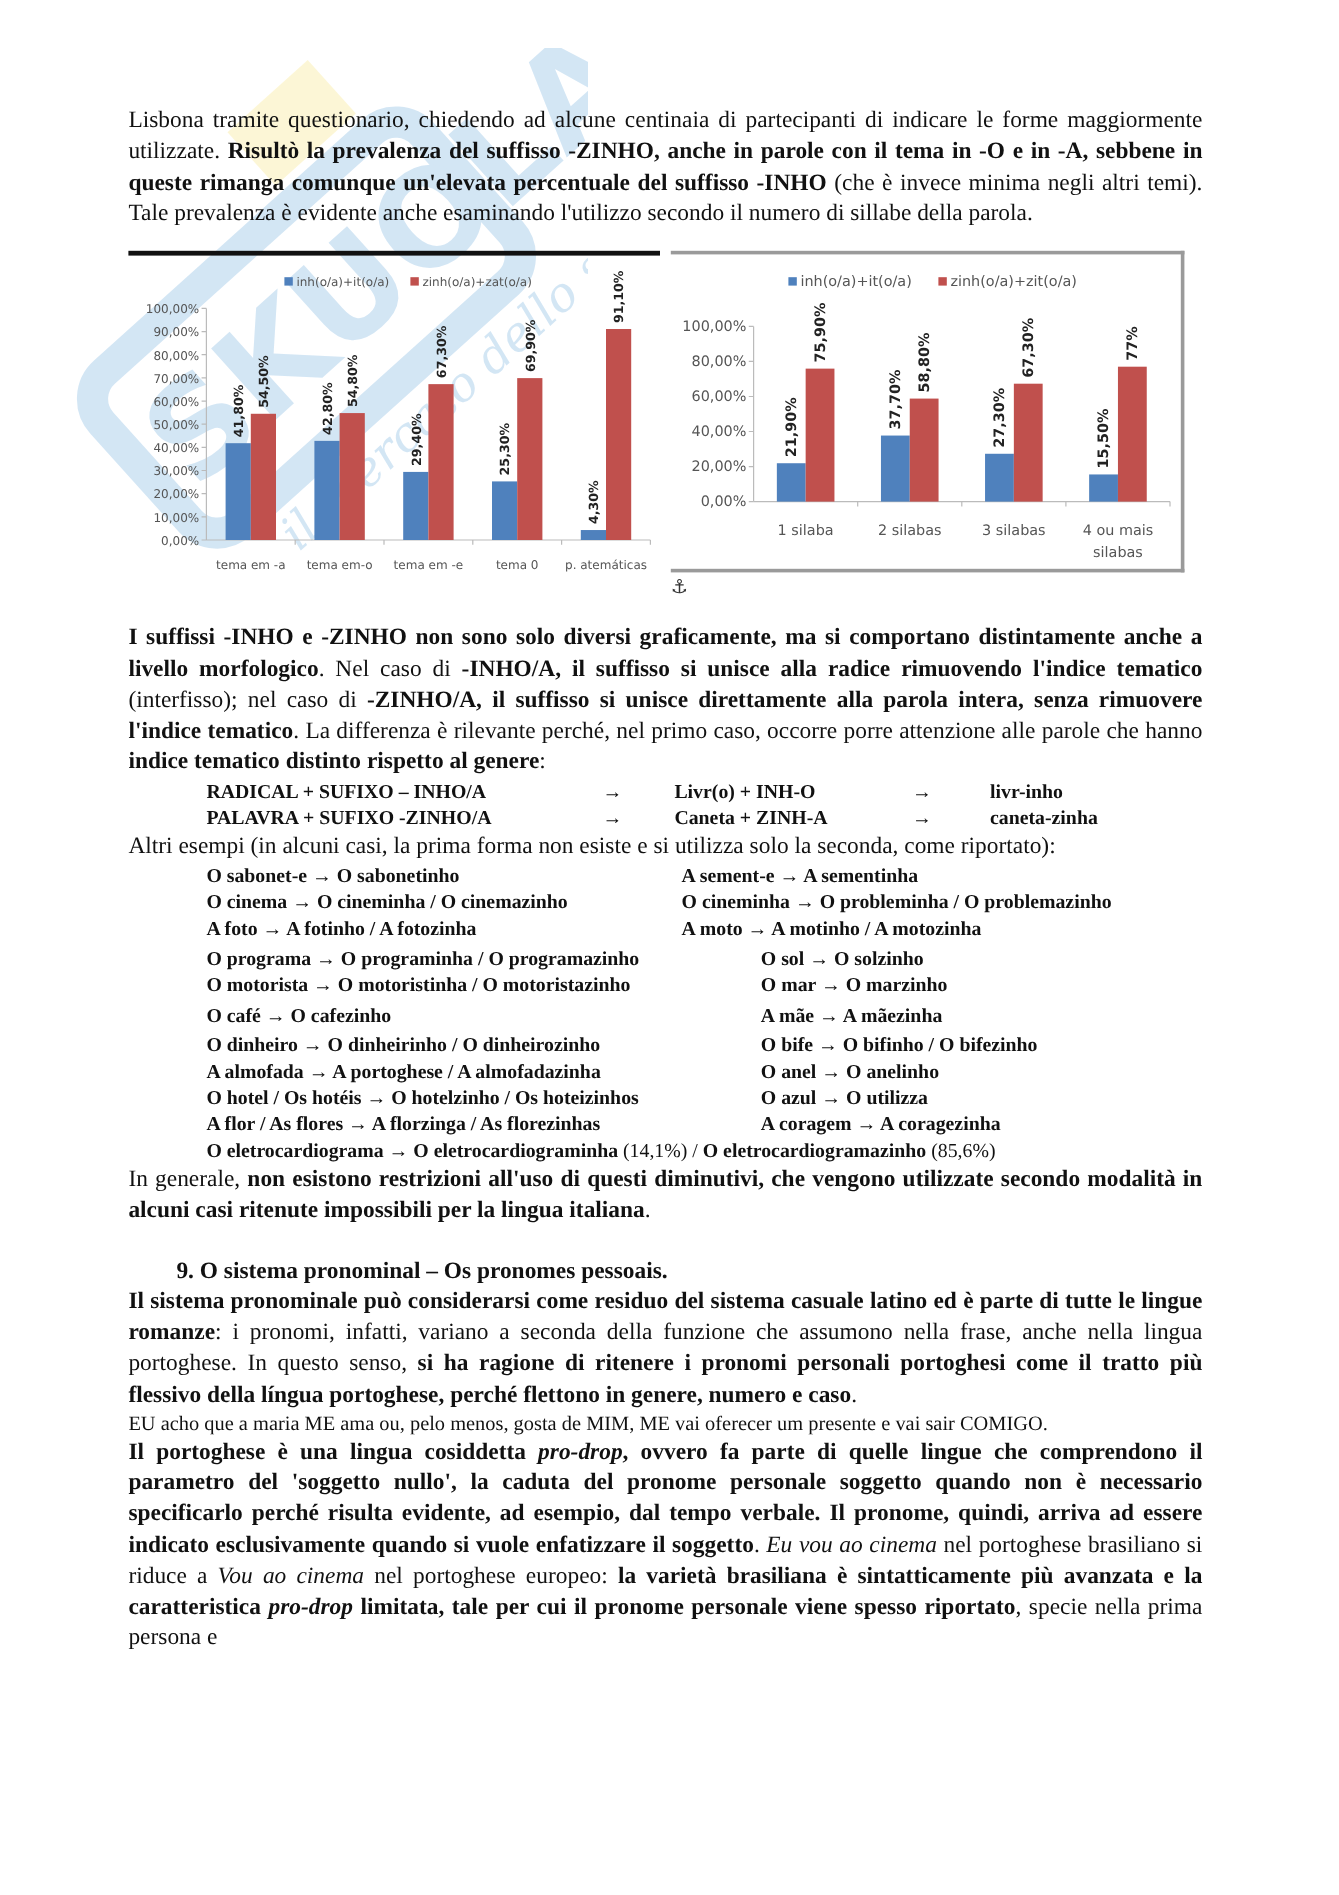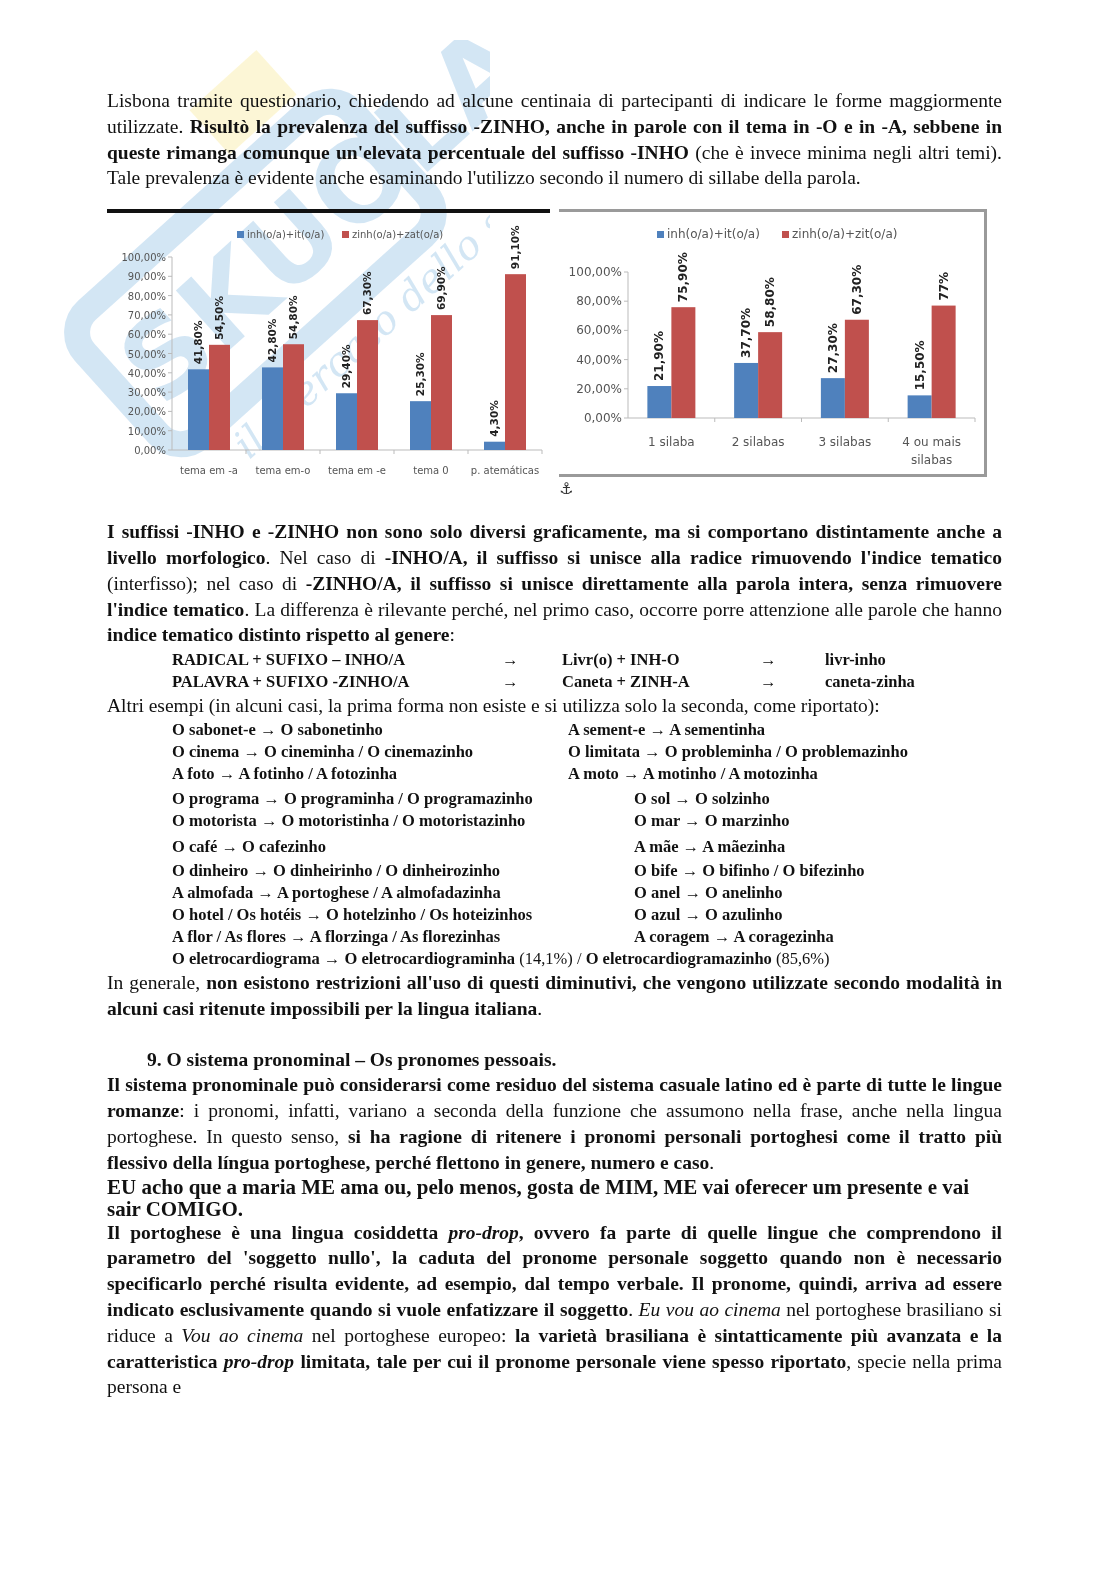--- a/index.html
+++ b/index.html
@@ -20,21 +20,21 @@
   .ex-row { display: flex; }
   .indent { padding-left: 65px; }
   .formula .c1 { width: 330px; }
   .formula .c2 { width: 60px; }
   .formula .c3 { width: 198px; }
   .formula .c4 { width: 65px; }
   .pair .l { width: 396px; }
   .pair2 .l { width: 462px; }
   .norm { font-weight: normal; }
   .heading { font-size: 19.5px; font-weight: bold; line-height: 25.8px; margin-left: 40px; }
-  .quote { font-size: 21px; font-weight: bold; line-height: 22px; }
+  .quote { font-size: 17px; font-weight: normal; line-height: 22px; }
   i { font-style: italic; }
 </style>
 </head>
 <body>
 
 <svg class="watermark" viewBox="0 0 470 480">
   <g transform="rotate(-42 235 240)" opacity="0.22">
     <rect x="60" y="150" width="360" height="170" rx="30" fill="none" stroke="#3b8fd0" stroke-width="26"></rect>
     <rect x="300" y="70" width="90" height="60" fill="#f5d94a"></rect>
     <text x="80" y="275" font-size="110" font-weight="bold" fill="#3b8fd0" font-family="DejaVu Sans, sans-serif">SKUOLA</text>
@@ -195,21 +195,21 @@
 
   <p class="para" style="text-align:left;">Altri esempi (in alcuni casi, la prima forma non esiste e si utilizza solo la seconda, come riportato):</p>
 
   <div class="examples indent">
     <div class="ex-row pair">
       <span class="l">O sabonet-e → O sabonetinho</span>
       <span>A sement-e → A sementinha</span>
     </div>
     <div class="ex-row pair">
       <span class="l">O cinema →  O cineminha / O cinemazinho</span>
-      <span>O limitata → O probleminha / O problemazinho</span>
+      <span>O cineminha → O probleminha / O problemazinho</span>
     </div>
     <div class="ex-row pair">
       <span class="l">A foto → A fotinho / A fotozinha</span>
       <span>A moto → A motinho / A motozinha</span>
     </div>
   </div>
 
   <div class="examples indent" style="margin-top:3px;">
     <div class="ex-row pair2">
       <span class="l">O programa → O programinha / O programazinho</span>
@@ -226,21 +226,21 @@
     <div class="ex-row pair2" style="margin-top:2px;align-items:flex-end;">
       <span class="l">O dinheiro → O dinheirinho / O dinheirozinho</span>
       <span>O bife → O bifinho / O bifezinho</span>
     </div>
     <div class="ex-row pair2">
       <span class="l">A almofada → A portoghese / A almofadazinha</span>
       <span>O anel → O anelinho</span>
     </div>
     <div class="ex-row pair2">
       <span class="l">O hotel / Os hotéis → O hotelzinho / Os hoteizinhos</span>
-      <span>O azul → O azulinho</span>
+      <span>O azul → O utilizza</span>
     </div>
     <div class="ex-row pair2">
       <span class="l">A flor / As flores → A florzinga / As florezinhas</span>
       <span>A coragem → A coragezinha</span>
     </div>
     <div class="ex-row">
       <span><span>O eletrocardiograma → O eletrocardiograminha</span><span class="norm"> (14,1%) / </span><span>O eletrocardiogramazinho</span><span class="norm"> (85,6%)</span></span>
     </div>
   </div>
 

